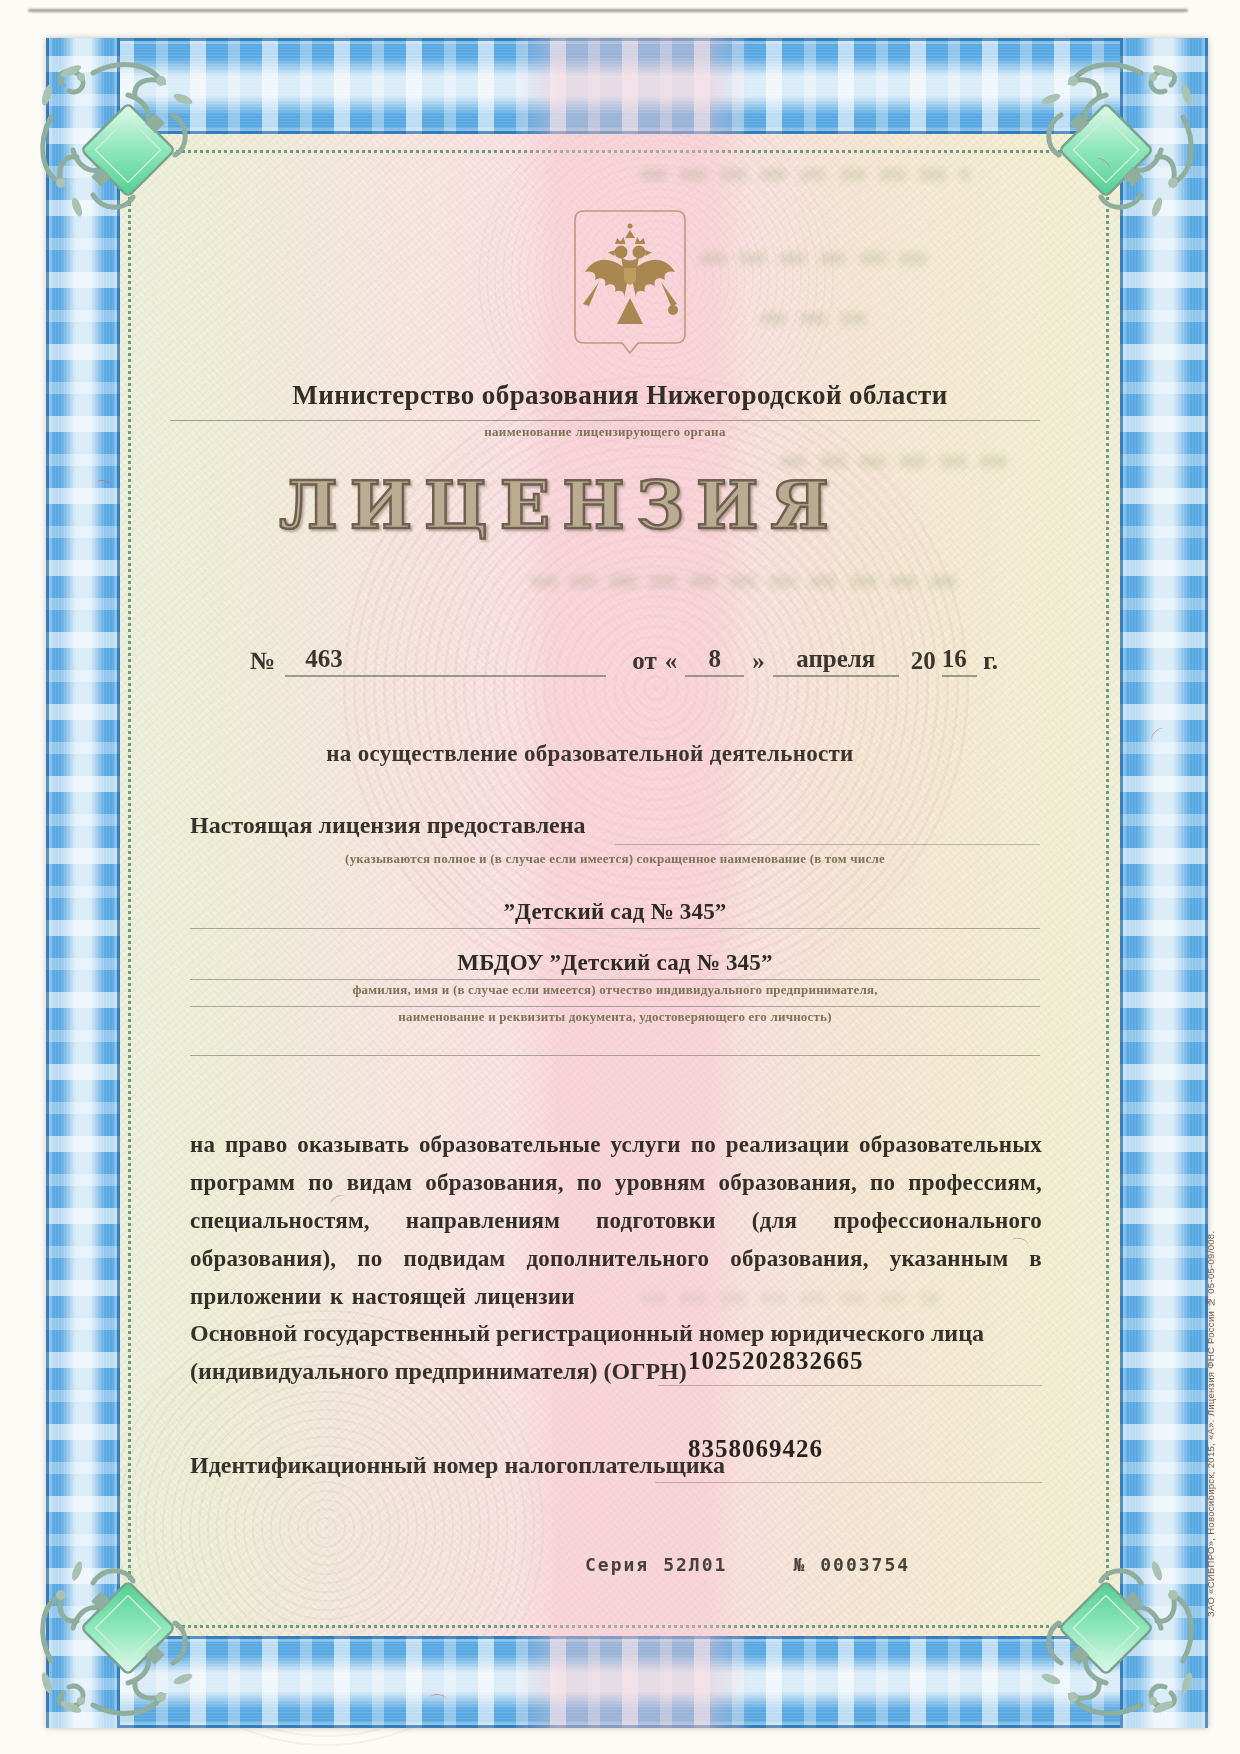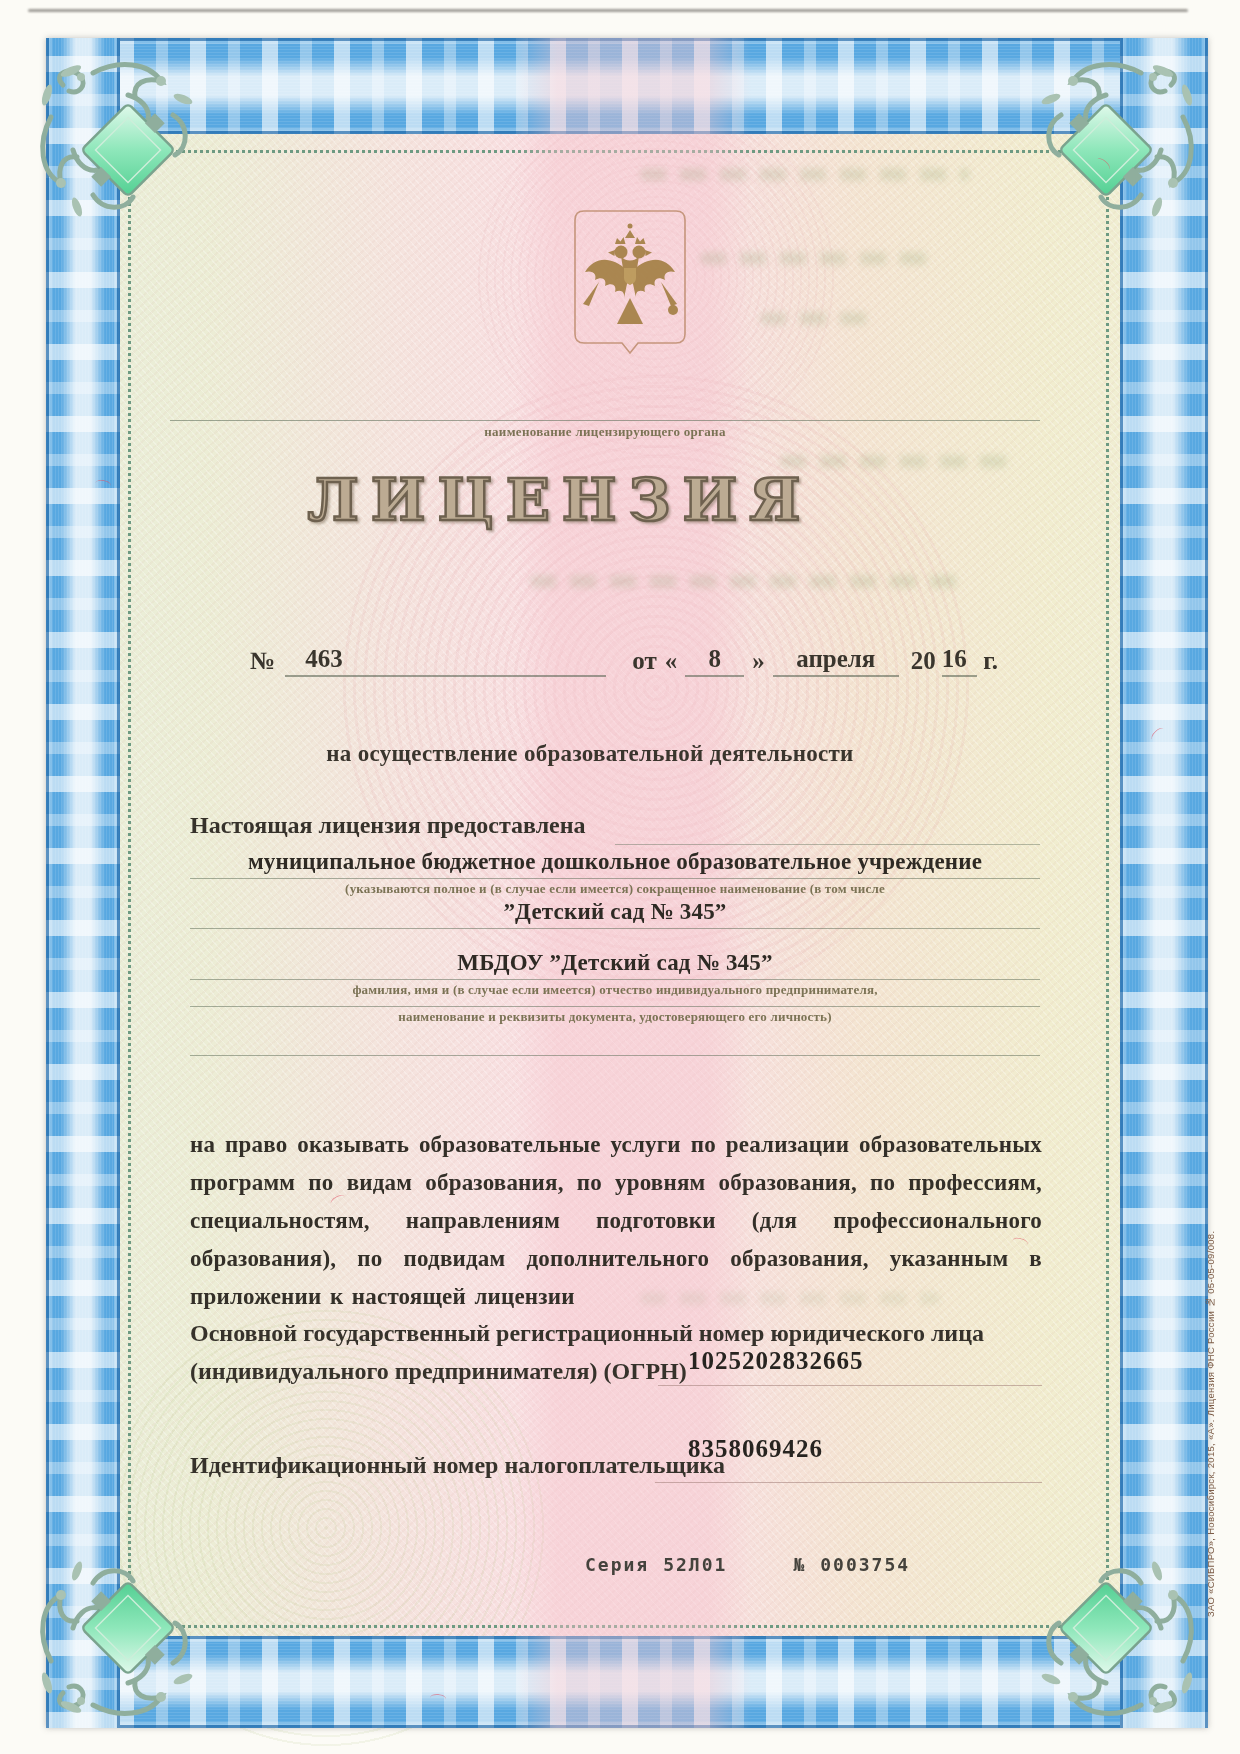--- a/index.html
+++ b/index.html
@@ -47,21 +47,21 @@
   .corner-bl{left:33px;top:1533px;transform:scaleY(-1);}
   .corner-br{left:1011px;top:1533px;transform:scale(-1,-1);}
   
   .emblem{position:absolute;left:568px;top:206px;width:124px;height:154px;}
   
   .abs{position:absolute;}
   .issuer{left:150px;top:380px;width:940px;text-align:center;font-size:27px;font-weight:bold;color:#322e27;letter-spacing:.4px;}
   .issuer-rule{left:170px;top:420px;width:870px;border-bottom:1.5px solid rgba(100,115,95,.6);}
   .issuer-cap{left:170px;top:424px;width:870px;text-align:center;font-size:13px;font-weight:bold;color:#7b7355;letter-spacing:.3px;}
   .big-title{left:60px;top:466px;width:1000px;text-align:center;
-       font-family:"DejaVu Serif",serif;font-weight:bold;font-size:58px;letter-spacing:12px;
+       font-family:"DejaVu Serif",serif;font-weight:bold;font-size:66px;letter-spacing:12px;
        color:#bcab93;-webkit-text-stroke:2.5px #6e614f;
        filter:drop-shadow(2px 2px 1px rgba(120,105,85,.45));}
   .num-row{left:250px;top:645px;width:748px;display:flex;align-items:flex-end;
        font-size:25px;font-weight:bold;color:#3a352d;}
   .num-row .lbl{padding-bottom:2px;}
   .uline{border-bottom:2px solid rgba(95,105,88,.6);padding-bottom:2px;}
   .l463{width:306px;padding-left:20px;margin-left:10px;}
   .lday{width:60px;text-align:center;margin-left:8px;}
   .lmonth{width:128px;text-align:center;margin-left:8px;}
   .lyear{width:36px;margin-left:6px;}
@@ -197,20 +197,21 @@
   <div class="fiber" style="left:95px;top:480px;transform:rotate(10deg)"></div>
   <div class="fiber" style="left:330px;top:1196px;transform:rotate(-30deg)"></div>
   <div class="fiber" style="left:1012px;top:1238px;transform:rotate(15deg)"></div>
   <div class="fiber" style="left:430px;top:1694px;transform:rotate(5deg)"></div>
   <div class="fiber" style="left:1150px;top:730px;transform:rotate(-45deg)"></div>
 
   <svg class="emblem">
       <use href="#coatOfArms"></use>
     </svg>
 
+  <div class="abs issuer">Министерство образования Нижегородской области</div>
   <div class="abs issuer-rule"></div>
   <div class="abs issuer-cap">наименование лицензирующего органа</div>
 
   <div class="abs big-title">ЛИЦЕНЗИЯ</div>
 
   <div class="abs num-row">
     <span class="lbl">№</span>
     <span class="uline l463">463</span>
     <span class="lbl gap-ot">от</span>
     <span class="q lbl" style="margin-left:8px">«</span>
@@ -221,21 +222,20 @@
     <span class="uline lyear">16</span>
     <span class="lbl" style="margin-left:6px">г.</span>
   </div>
 
   <div class="abs subtitle">на осуществление образовательной деятельности</div>
 
   <div class="abs granted">Настоящая лицензия предоставлена</div>
   <div class="abs granted-rule"></div>
 
   <div class="field f1">
-    <span class="val">муниципальное бюджетное дошкольное образовательное учреждение</span>
     <span class="cap">(указываются полное и (в случае если имеется) сокращенное наименование (в том числе</span>
   </div>
   <div class="field f2">
     <span class="val">”Детский сад № 345”</span>
   </div>
   <div class="field f3">
     <span class="val">МБДОУ ”Детский сад № 345”</span>
     <span class="cap">фамилия, имя и (в случае если имеется) отчество индивидуального предпринимателя,</span>
   </div>
   <div class="field f4">

